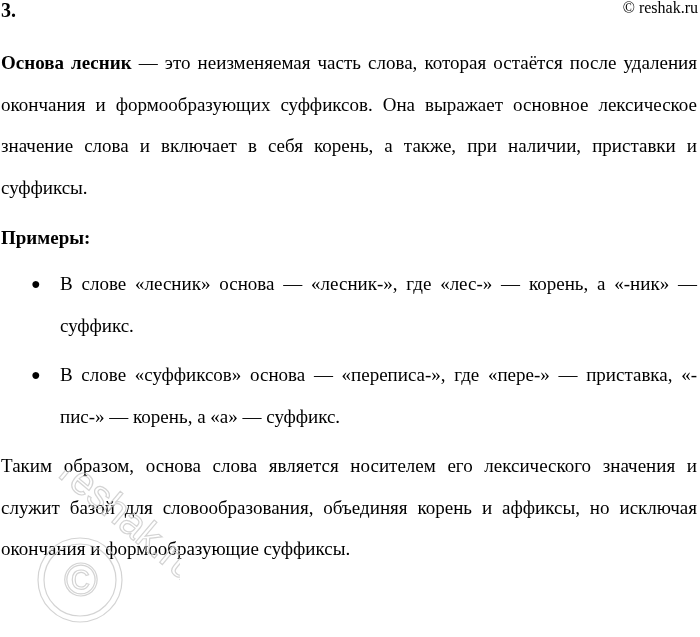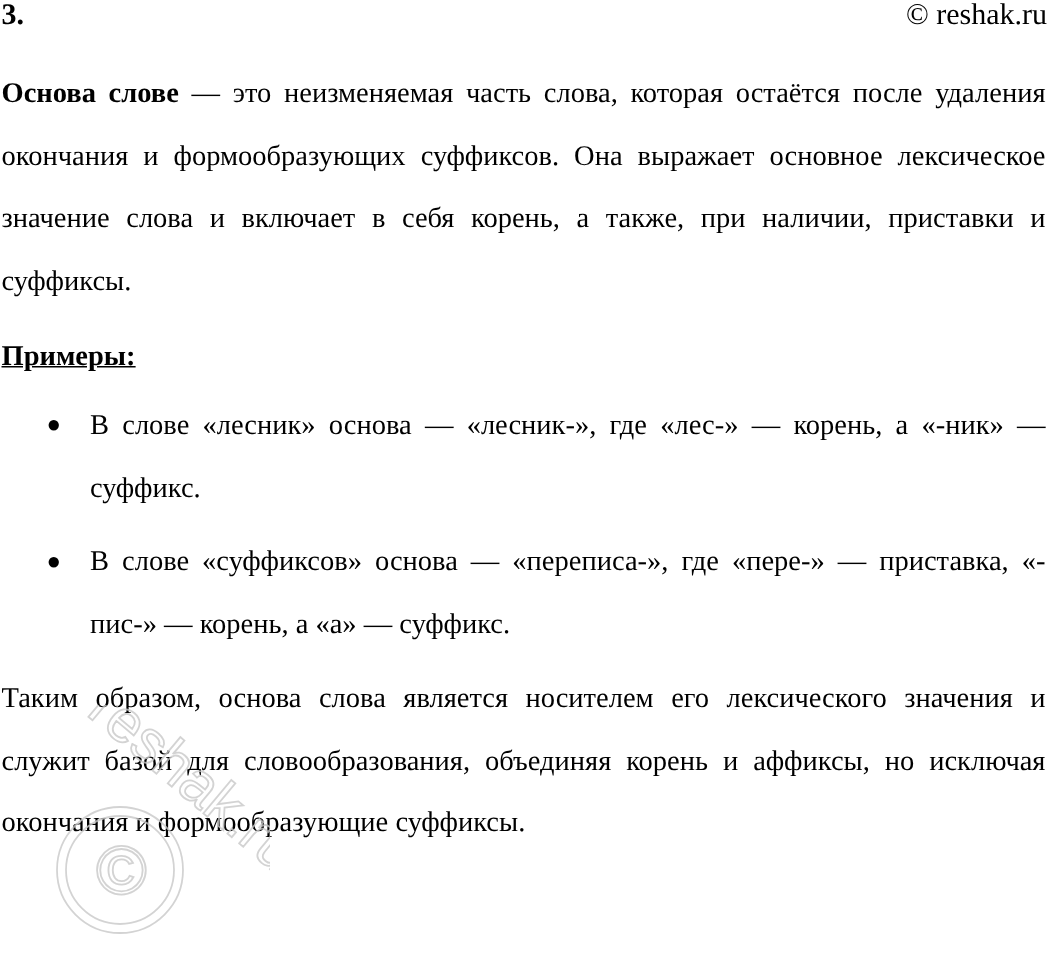--- a/index.html
+++ b/index.html
@@ -1,40 +1,40 @@
 <!DOCTYPE html>
 <html><head>
 <meta charset="utf-8">
 <style>
   html, body { margin:0; padding:0; background:#ffffff; }
   body { width:700px; height:637px; position:relative; overflow:hidden;
     font-family:"Liberation Serif", "DejaVu Serif", serif; color:#000; font-size:19px; }
   .hdr { position:absolute; top:0; left:0; width:700px; height:26px; }
   .num { position:absolute; left:1px; top:-1px; font-weight:bold; font-size:20px; }
-  .copy { position:absolute; right:2px; top:-1px; font-size:20px; }
+  .copy { position:absolute; right:2px; top:-1px; font-size:16px; }
   .content { position:absolute; left:1px; top:42px; width:696px; }
   p { margin:0; line-height:41.5px; text-align:justify; }
   .p1 { margin-bottom:9px; }
-  .ex-title { font-weight:bold; margin-bottom:4px; line-height:42px;text-decoration:underline; }
+  .ex-title { font-weight:bold; margin-bottom:4px; line-height:42px; }
   ul { margin:0; padding:0; list-style:none; }
   li { position:relative; padding-left:59px; line-height:41.5px; text-align:justify; margin-bottom:8px; }
   li .bullet { position:absolute; left:30px; top:0; font-size:16px; }
   .p3 { margin-top:-1px; margin-bottom:11px; }
   .wm { position:absolute; left:10px; top:470px; width:170px; height:170px; pointer-events:none; }
 </style>
 </head>
 <body>
 
 <div class="hdr">
   <span class="num">3.</span>
   <span class="copy">© reshak.ru</span>
 </div>
 
 <div class="content">
-  <p class="p1"><b>Основа слове</b><span> — это неизменяемая часть слова, которая остаётся после удаления окончания и формообразующих суффиксов. Она выражает основное лексическое значение слова и включает в себя корень, а также, при наличии, приставки и суффиксы.</span></p>
+  <p class="p1"><b>Основа лесник</b><span> — это неизменяемая часть слова, которая остаётся после удаления окончания и формообразующих суффиксов. Она выражает основное лексическое значение слова и включает в себя корень, а также, при наличии, приставки и суффиксы.</span></p>
 
   <p class="ex-title">Примеры:</p>
 
   <ul>
     <li><span class="bullet">●</span><span>В слове «лесник» основа — «лесник-», где «лес-» — корень, а «-ник» — суффикс.</span></li>
     <li><span class="bullet">●</span><span>В слове «суффиксов» основа — «переписа-», где «пере-» — приставка, «-пис-» — корень, а «а» — суффикс.</span></li>
   </ul>
 
 
   <p>Таким образом, основа слова является носителем его лексического значения и служит базой для словообразования, объединяя корень и аффиксы, но исключая окончания и формообразующие суффиксы.</p>

